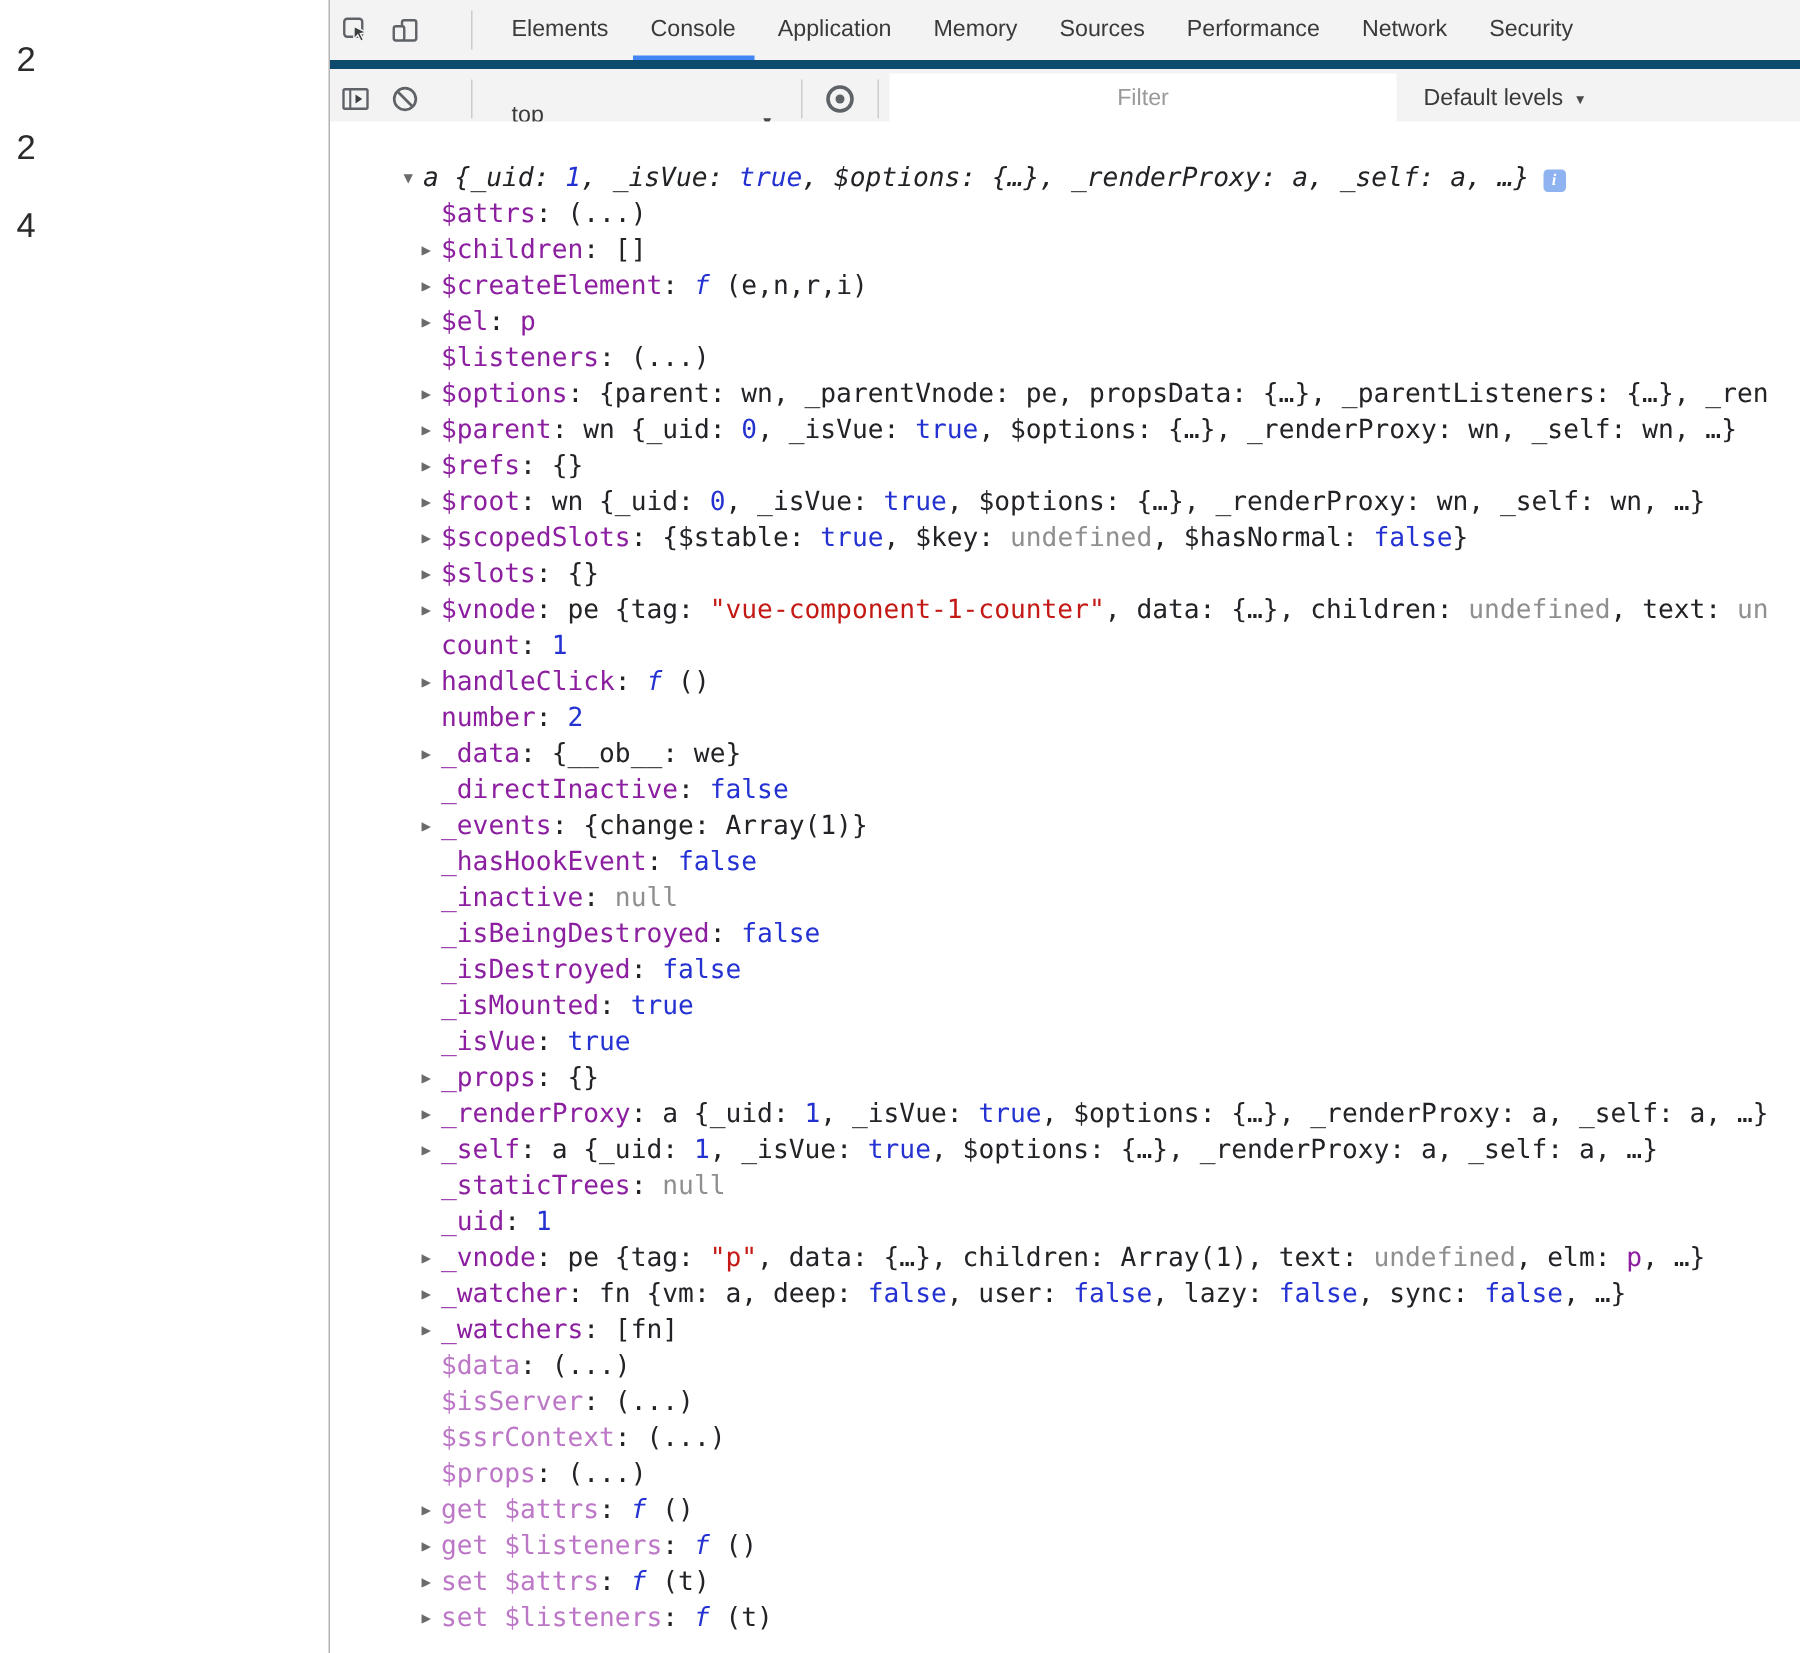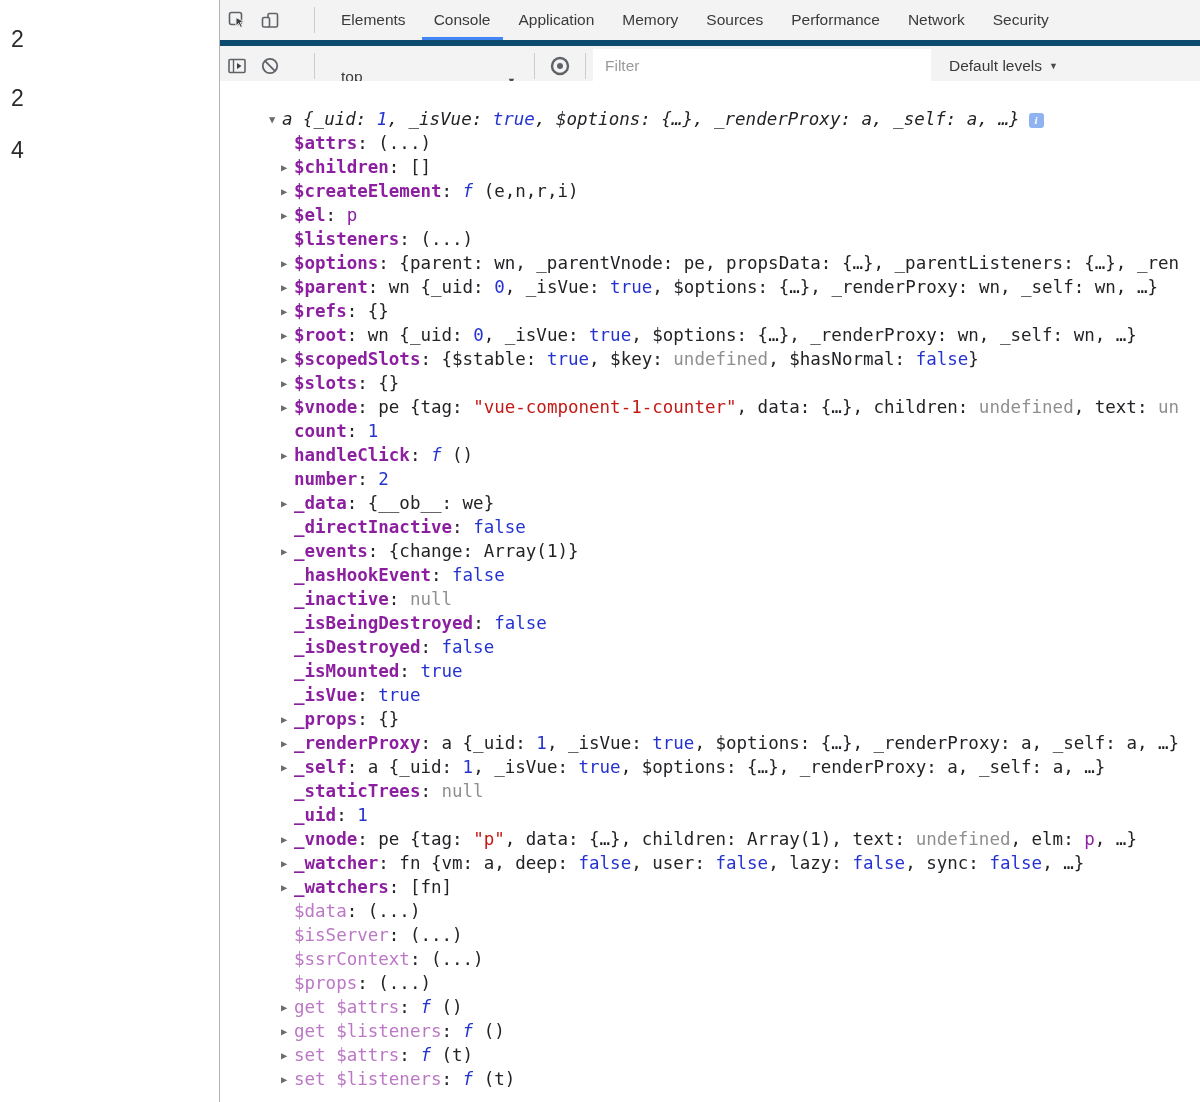--- a/index.html
+++ b/index.html
@@ -20,33 +20,33 @@
   .tab{padding:0 14px;height:100%;display:flex;align-items:center;position:relative;
        white-space:nowrap;cursor:default;}
   .tab.active::after{content:"";position:absolute;left:2px;right:2px;bottom:0;height:3px;
        background:#4285f4;}
   .context-dd{width:219px;height:100%;display:flex;align-items:flex-end;
        justify-content:space-between;padding:0 18px 0 26px;box-sizing:border-box;flex:0 0 auto;}
   .dd-arrow{font-size:9px;color:#4a4a4a;}
   .eye-cell{width:50px;height:40px;display:flex;align-items:center;justify-content:center;flex:0 0 auto;}
   .filter-box{width:338px;height:34px;margin:3px 0 3px 7px;background:#fff;border:none;
        font-family:"Liberation Sans",sans-serif;font-size:15.5px;color:#333;
-       padding:0 12px;box-sizing:border-box;outline:none;flex:0 0 auto;}
+       padding:0 12px;box-sizing:border-box;outline:none;flex:0 0 auto;text-align:center;}
   .filter-box::placeholder{color:#9a9a9a;}
   .levels-dd{margin-left:18px;display:flex;align-items:center;gap:7px;white-space:nowrap;justify-content:center;}
 
   
   .console{position:absolute;top:81px;left:0;right:0;bottom:0;background:#fff;overflow:hidden;
        font-family:"DejaVu Sans Mono",monospace;font-size:17.5px;line-height:24px;
        padding-top:26px;white-space:nowrap;}
   .crow{padding-left:61px;height:24px;}
   .crow.root{padding-left:49px;}
   .exp{display:inline-block;width:13px;font-size:10.5px;color:#6b6b6b;vertical-align:2px;}
   .t-p {color:#232327;}
-  .t-n {color:#8c1fa0;font-weight:bold;}
+  .t-n {color:#8c1fa0;}
   .t-nf{color:#bc77c6;}
   .t-b {color:#2432d1;}
   .t-s {color:#c41a16;}
   .t-u {color:#8f8f8f;}
   .t-f {color:#2432d1;font-style:italic;}
   .t-fi{color:#232327;}
   .t-el{color:#8c1fa0;}
   .crow.italic .tok{font-style:italic;}
   .ibadge{display:inline-block;width:15px;height:15px;margin-left:9px;background:#8fb3f0;
        border-radius:3px;color:#fff;font:italic bold 11px "Liberation Serif",serif;

